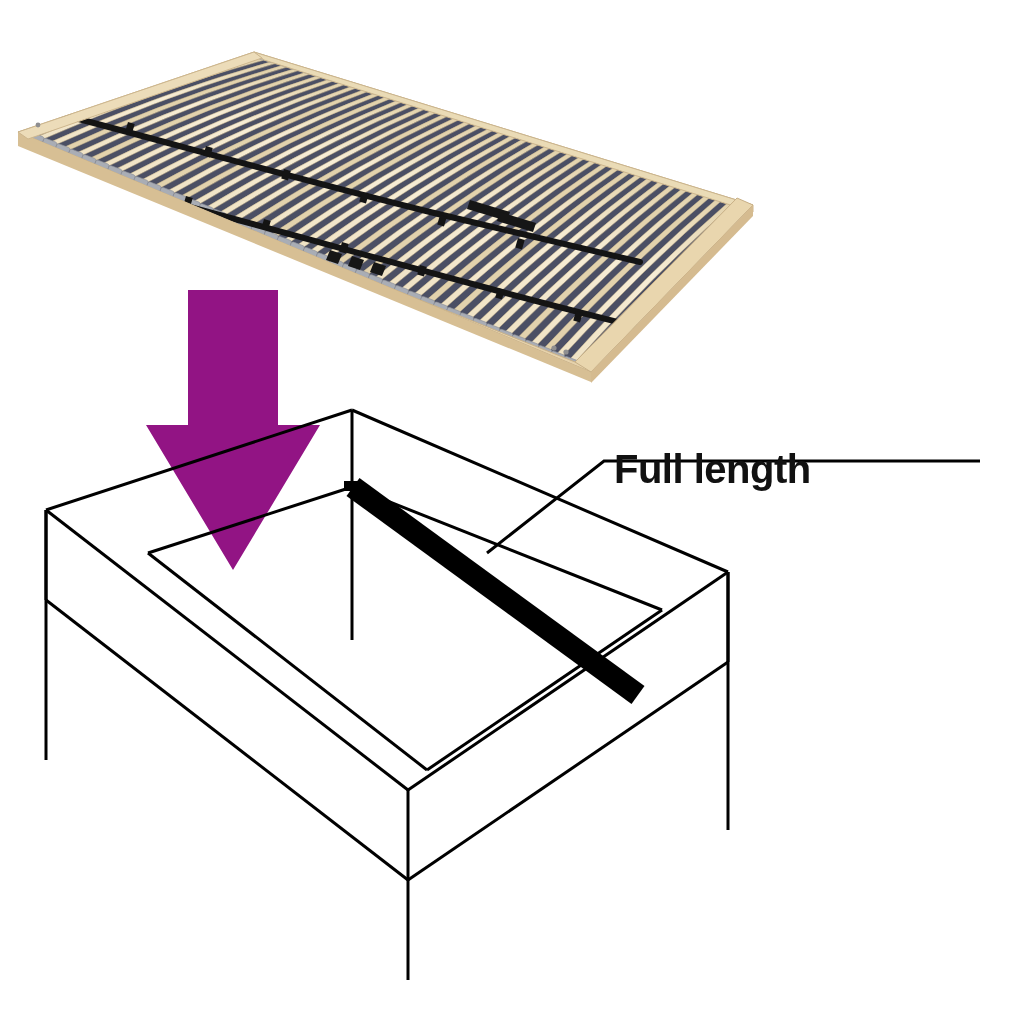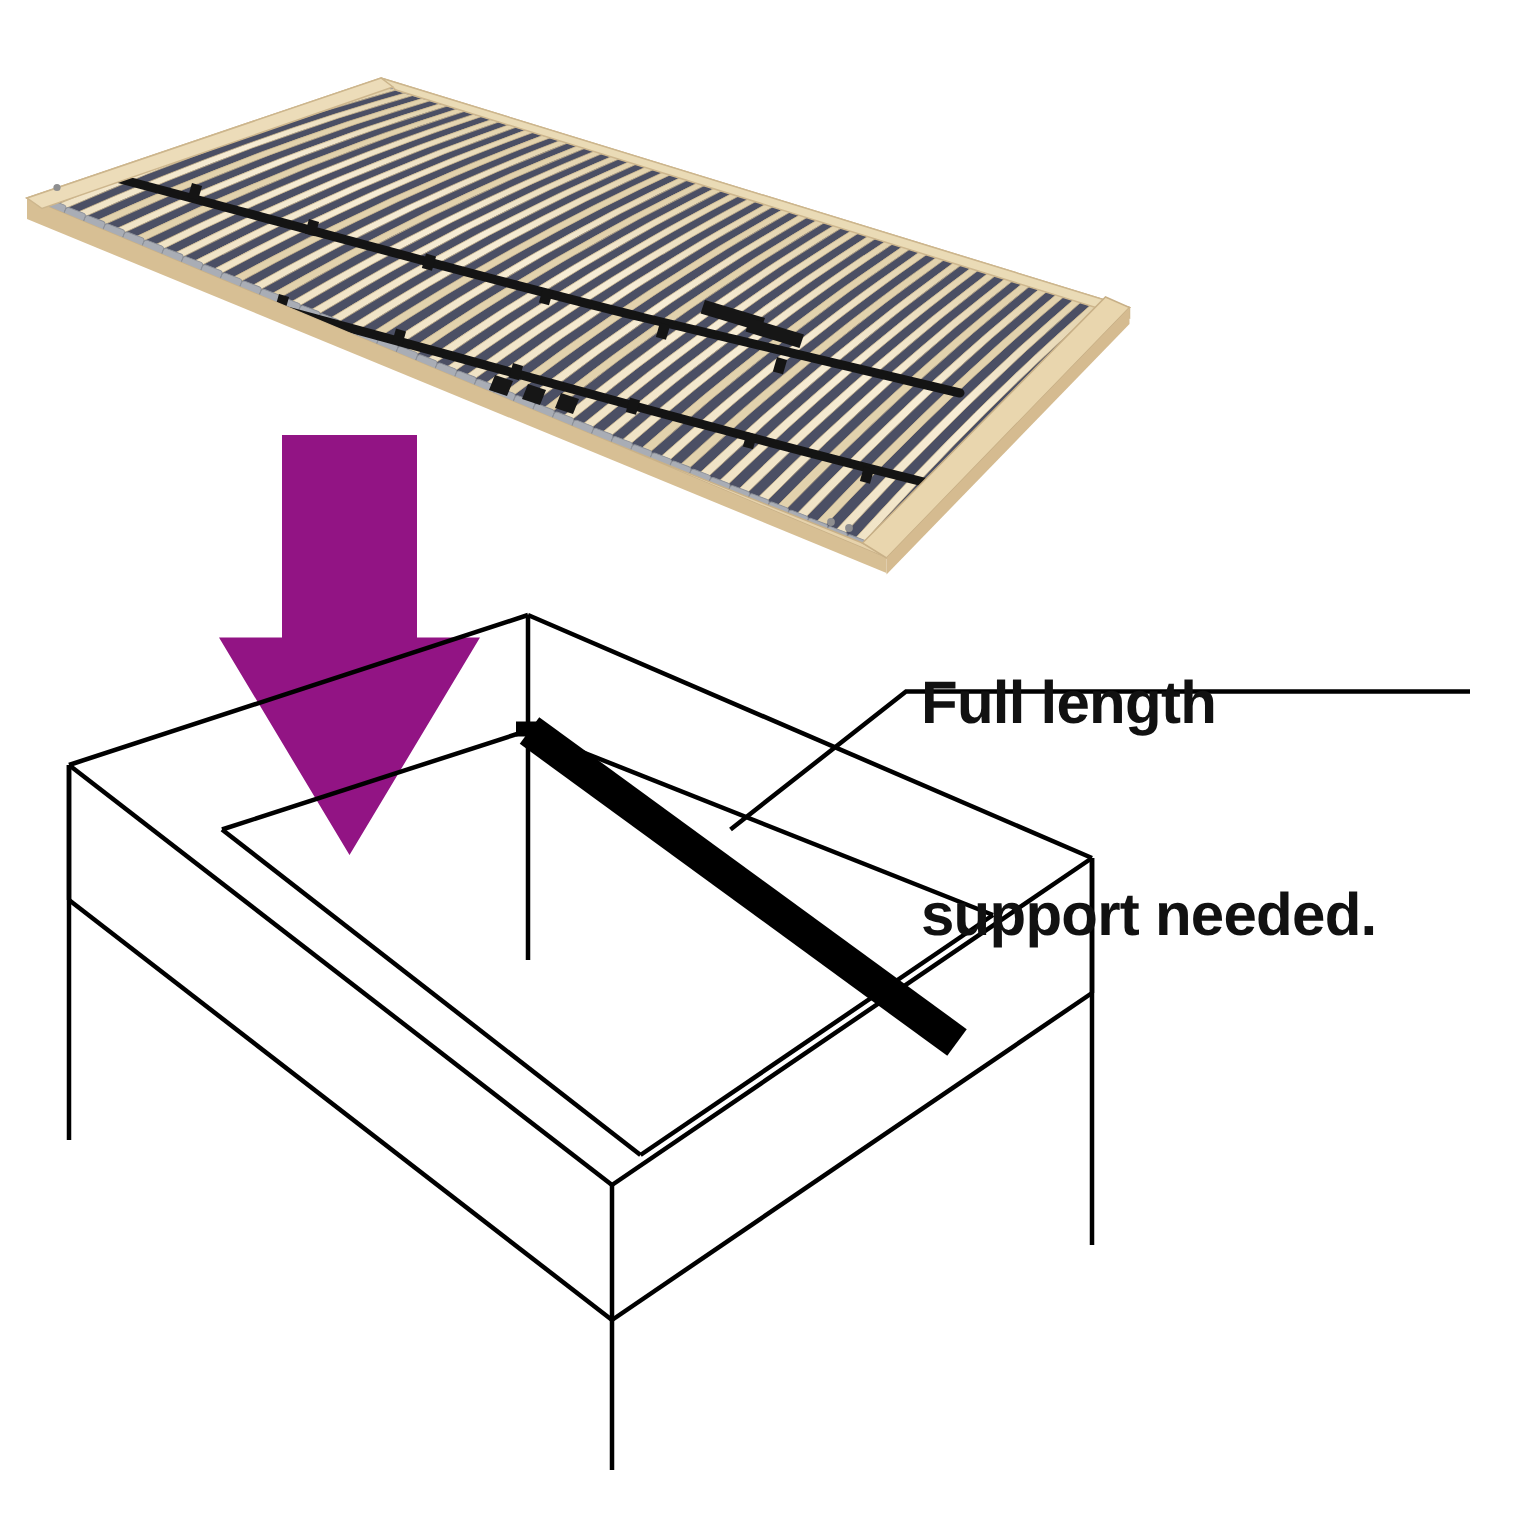--- a/index.html
+++ b/index.html
@@ -300,16 +300,15 @@
     </g>
 
     <path d="M 353,487 L 638,695" stroke="#000000" stroke-width="22" stroke-linecap="butt"></path>
     <path d="M 344,486 L 362,486" stroke="#000000" stroke-width="10"></path>
 
     <path d="M 980,461 L 604,461 L 487,553" stroke="#000000" stroke-width="3" fill="none"></path>
   </svg>
 
   <div id="callout-text" style="color: rgb(17, 17, 17);">
     <span class="ln">Full length</span>
-    <span class="ln">support needed.</span>
   </div>
 
 </div>
 
 </body></html>

